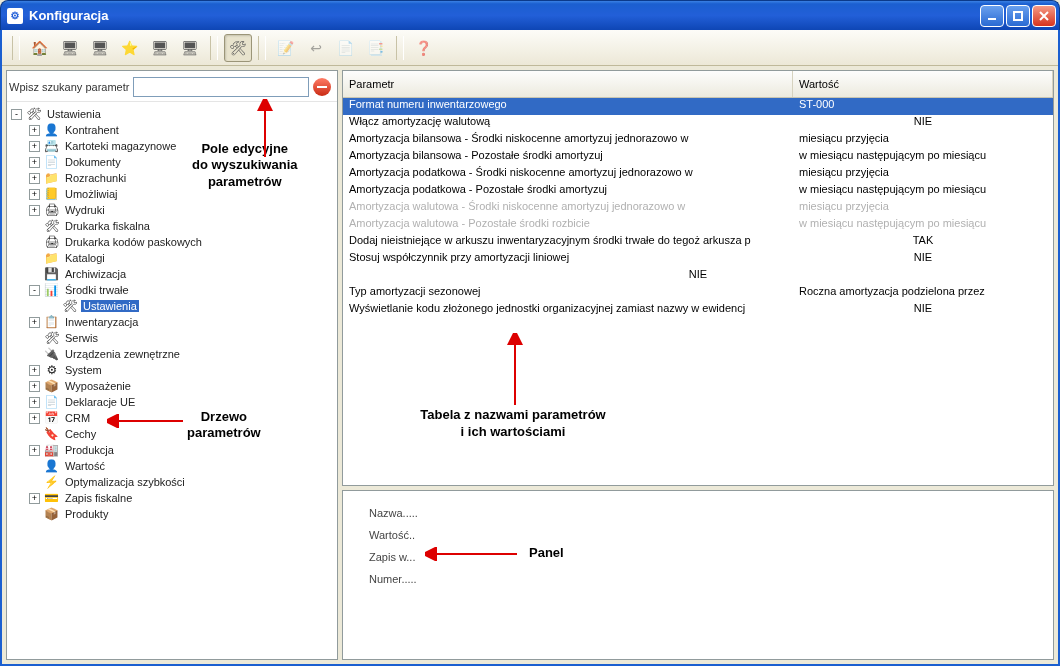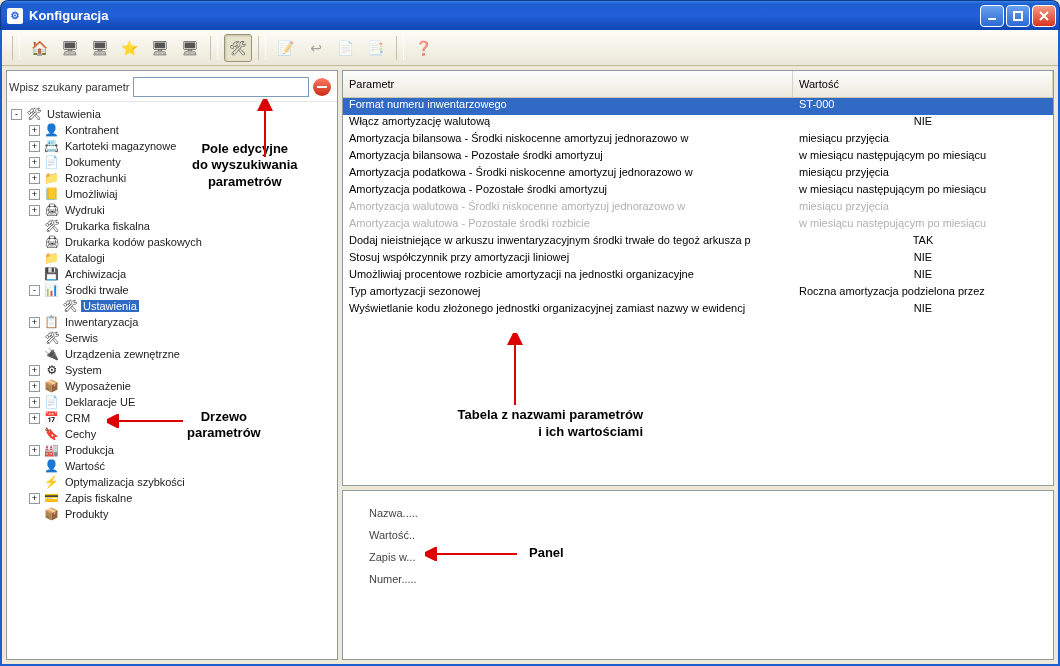--- a/index.html
+++ b/index.html
@@ -345,34 +345,33 @@
             </div>
             <div class="grow">
               <div class="c1">Dodaj nieistniejące w arkuszu inwentaryzacyjnym środki trwałe do tegoż arkusza p</div>
               <div class="c2 center">TAK</div>
             </div>
             <div class="grow">
               <div class="c1">Stosuj współczynnik przy amortyzacji liniowej</div>
               <div class="c2 center">NIE</div>
             </div>
             <div class="grow">
-              <div class="c1">Umożliwiaj procentowe rozbicie amortyzacji na jednostki organizacyjne</div>
               <div class="c2 center">NIE</div>
             </div>
             <div class="grow">
               <div class="c1">Typ amortyzacji sezonowej</div>
               <div class="c2">Roczna amortyzacja podzielona przez</div>
             </div>
             <div class="grow">
               <div class="c1">Wyświetlanie kodu złożonego jednostki organizacyjnej zamiast nazwy w ewidencj</div>
               <div class="c2 center">NIE</div>
             </div>
           </div>
 
-        <div class="anno" style="top:336px;left:40px;text-align:right;line-height:1.3;width:260px">
+        <div class="anno" style="top:336px;left:40px;text-align:center;line-height:1.3;width:260px">
           <span>Tabela z nazwami parametrów<br>i ich wartościami</span>
         </div>
         <div class="arrow" style="top:262px;left:162px;">
           <svg width="20" height="76">
               <defs>
                 <marker id="ah3" markerWidth="8" markerHeight="8" refX="4" refY="4" orient="auto">
                   <path d="M0,0 L8,4 L0,8 Z" fill="#d00"></path>
                 </marker>
               </defs>
               <line x1="10" y1="72" x2="10" y2="4" stroke="#d00" stroke-width="2" marker-end="url(#ah3)"></line>

